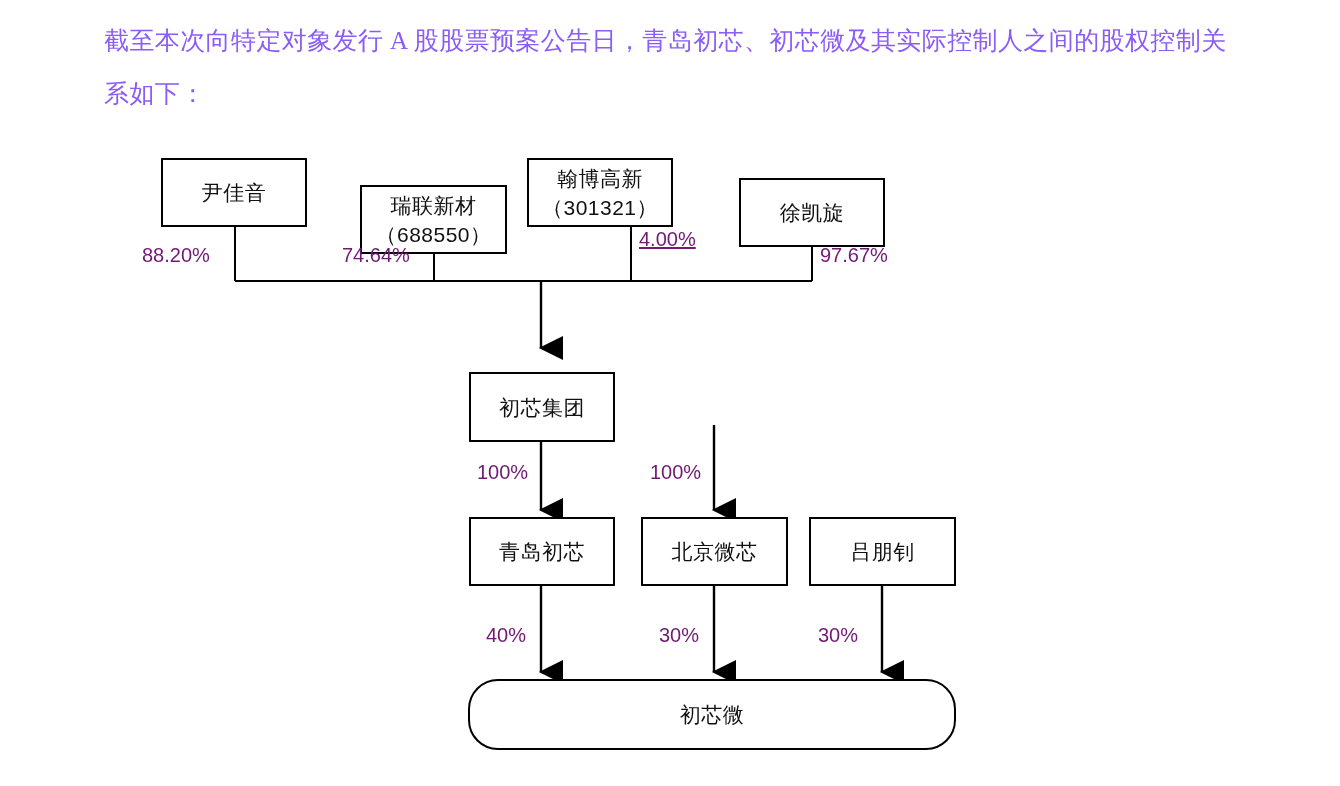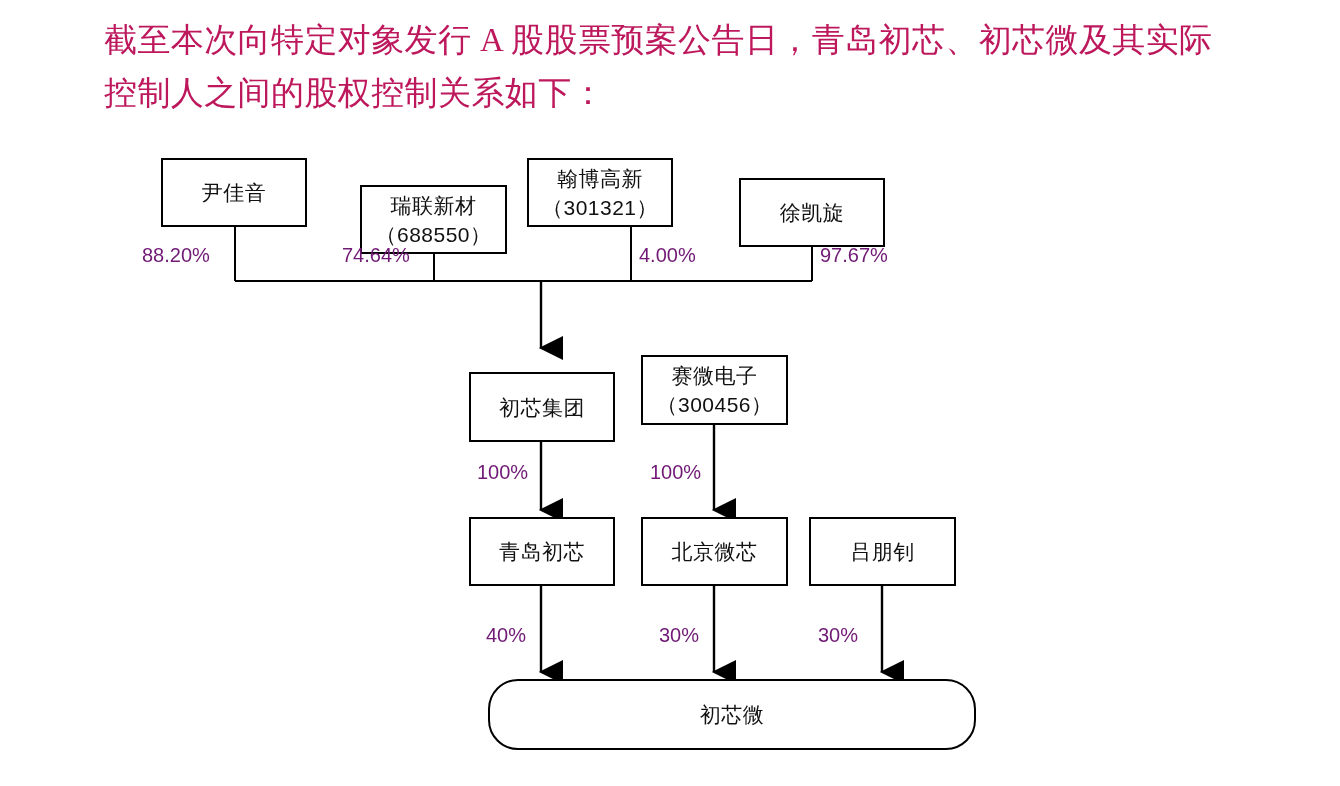--- a/index.html
+++ b/index.html
@@ -11,23 +11,23 @@
     overflow:hidden;
     position:relative;
   }
   #page{position:absolute;inset:0;}
 
   
   .para{
     position:absolute;
     left:104px; top:14px; width:1140px;
     font-family:"Liberation Serif","DejaVu Serif",serif;
-    font-size:33px;
+    font-size:25px;
     line-height:53px;
-    color:#be185d;
+    color:#8b5cf6;
     letter-spacing:0.4px;
     white-space:pre-wrap;
   }
 
   
   #diagram{position:absolute;left:0;top:0;width:1340px;height:724px;}
   #wires{position:absolute;left:0;top:0;width:1340px;height:786px;}
 
   .node{
     position:absolute;
@@ -105,46 +105,42 @@
     </div>
 
     <div class="node" style="left:739px;top:158px;width:146px;height:69px;margin-top:20px;">
       <span>徐凯旋</span>
     </div>
 
     <div class="node" style="left:469px;top:372px;width:146px;height:70px;">
       <span>初芯集团</span>
     </div>
 
-    <div class="node" style="left:641px;top:355px;width:147px;height:70px;">
-      <span>赛微电子
-（300456）</span>
-    </div>
 
     <div class="node" style="left:641px;top:517px;width:147px;height:69px;">
       <span>北京微芯</span>
     </div>
 
     <div class="node" style="left:469px;top:517px;width:146px;height:69px;">
       <span>青岛初芯</span>
     </div>
 
     <div class="node" style="left:809px;top:517px;width:147px;height:69px;">
       <span>吕朋钊</span>
     </div>
 
-    <div class="node" style="left:488px;top:679px;width:488px;height:71px;border-radius:30px;">
+    <div class="node" style="left:468px;top:679px;width:488px;height:71px;border-radius:30px;">
       <span>初芯微</span>
     </div>
 
     <div class="pct" style="left:142px;top:245px;">88.20%</div>
 
     <div class="pct" style="left:342px;top:245px;">74.64%</div>
 
-    <div class="pct" style="left:639px;top:245px;">4.00%</div>
+    <div class="pct" style="left:639px;top:229px;text-decoration:underline;">4.00%</div>
 
     <div class="pct" style="left:820px;top:245px;">97.67%</div>
 
     <div class="pct" style="left:477px;top:462px;">100%</div>
 
     <div class="pct" style="left:650px;top:462px;">100%</div>
 
     <div class="pct" style="left:486px;top:625px;">40%</div>
 
     <div class="pct" style="left:659px;top:625px;">30%</div>

